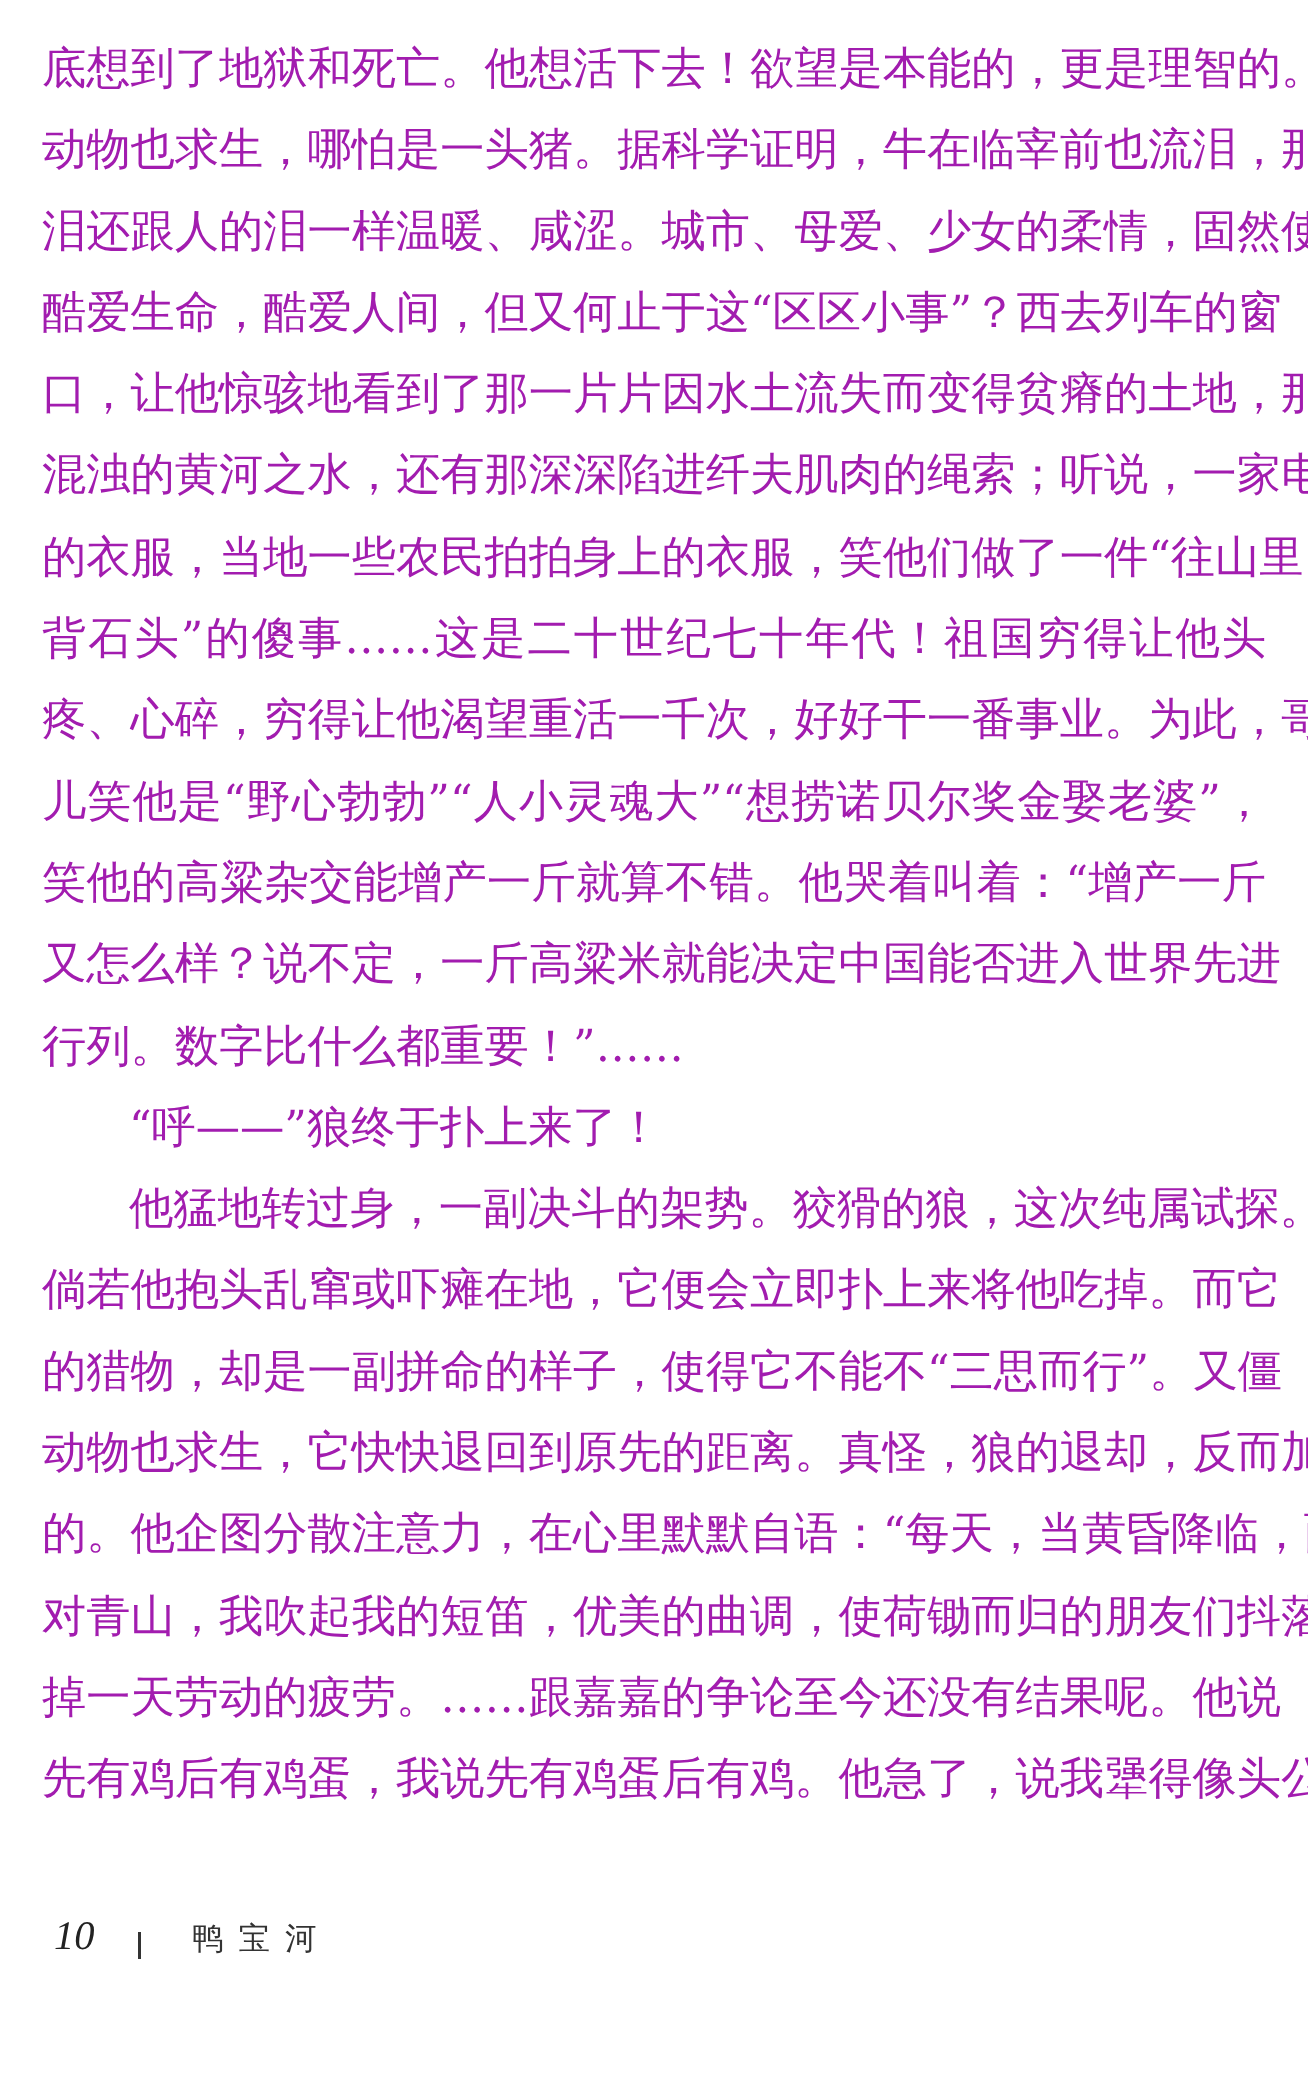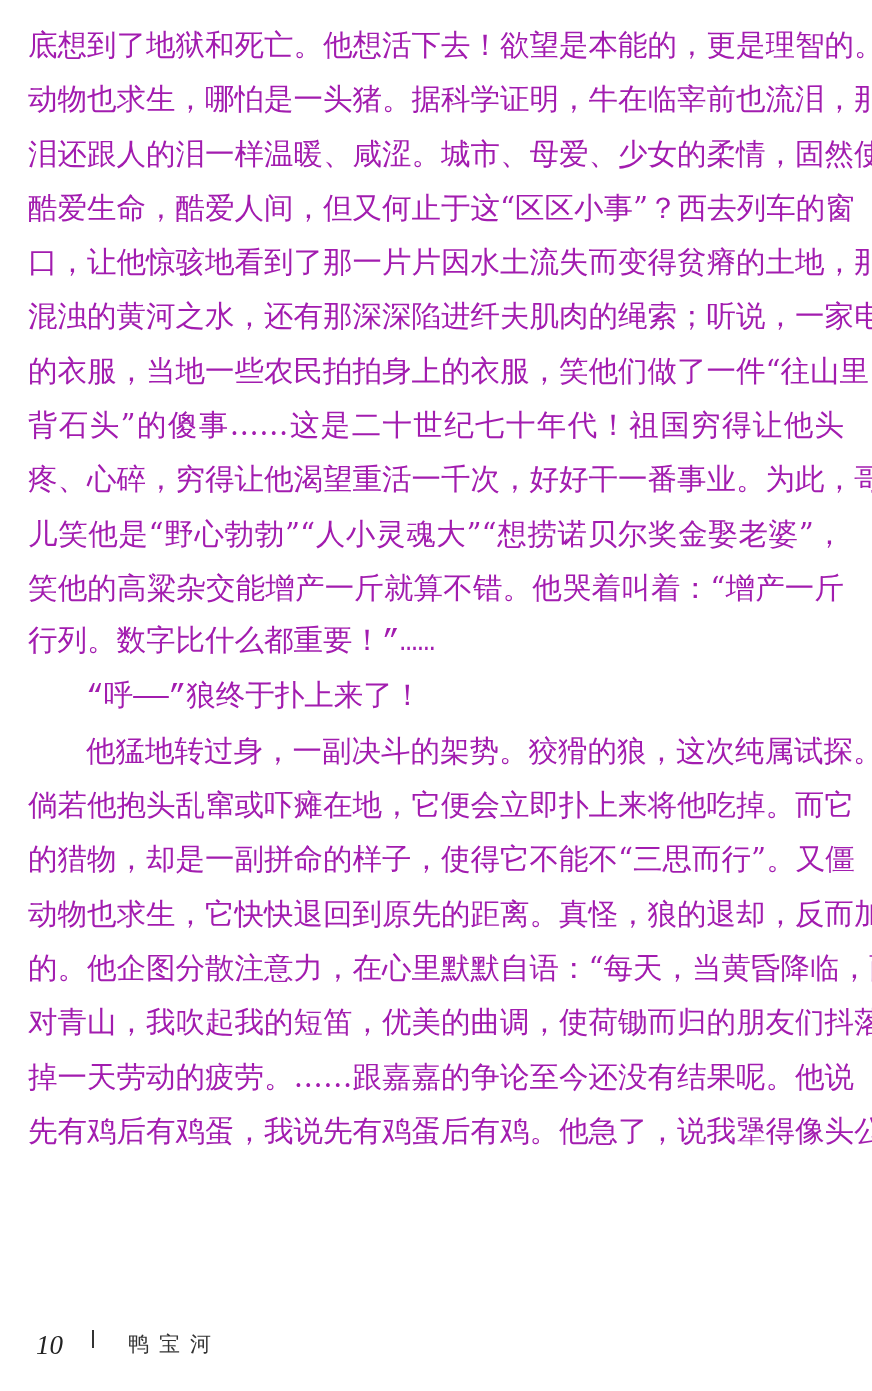--- a/index.html
+++ b/index.html
@@ -9,25 +9,25 @@
       position: absolute; left: 28px; top: 18px; width: 816px;
       font-family: "DejaVu Serif", "Liberation Serif", serif;
       color: #a21caf;
     }
     .line {
       display: block; height: 54.3px; line-height: 54.3px;
       font-size: 29.5px; white-space: nowrap;
       text-align: justify; text-align-last: justify;
       letter-spacing: 0px;
     }
-    .line.short { text-align-last: left; font-family: Liberation Mono, monospace; }
+    .line.short { text-align-last: left; }
     .line.indent { padding-left: 58px; }
     .footer {
-      position: absolute; left: 36px; top: 1330px; height: 40px;
-      display: flex; align-items: flex-start;
+      position: absolute; left: 36px; top: 1266px; height: 40px;
+      display: flex; align-items: flex-end;
       font-family: "Liberation Serif", serif; color: #222;
     }
     .page-num { font-style: italic; font-size: 27px; width: 56px; }
     .footer-sep { width: 2px; height: 18px; background: #333; margin: 0 18px 0 0; }
     .book-title { font-family: "DejaVu Sans", sans-serif; font-size: 21px; letter-spacing: 10px; color: #333; margin-left: 16px; }
   </style>
 </head>
 <body>
 
 <div class="page">
@@ -36,20 +36,21 @@
       <span class="line">动物也求生，哪怕是一头猪。据科学证明，牛在临宰前也流泪，那</span>
       <span class="line">泪还跟人的泪一样温暖、咸涩。城市、母爱、少女的柔情，固然使他</span>
       <span class="line">酷爱生命，酷爱人间，但又何止于这“区区小事”？西去列车的窗</span>
       <span class="line">口，让他惊骇地看到了那一片片因水土流失而变得贫瘠的土地，那</span>
       <span class="line">混浊的黄河之水，还有那深深陷进纤夫肌肉的绳索；听说，一家电</span>
       <span class="line">的衣服，当地一些农民拍拍身上的衣服，笑他们做了一件“往山里</span>
       <span class="line">背石头”的傻事……这是二十世纪七十年代！祖国穷得让他头</span>
       <span class="line">疼、心碎，穷得让他渴望重活一千次，好好干一番事业。为此，哥们</span>
       <span class="line">儿笑他是“野心勃勃”“人小灵魂大”“想捞诺贝尔奖金娶老婆”，</span>
       <span class="line">笑他的高粱杂交能增产一斤就算不错。他哭着叫着：“增产一斤</span>
+      <span class="line">又怎么样？说不定，一斤高粱米就能决定中国能否进入世界先进</span>
       <span class="line short">行列。数字比什么都重要！”……</span>
       <span class="line indent short">“呼——”狼终于扑上来了！</span>
       <span class="line indent">他猛地转过身，一副决斗的架势。狡猾的狼，这次纯属试探。</span>
       <span class="line">倘若他抱头乱窜或吓瘫在地，它便会立即扑上来将他吃掉。而它</span>
       <span class="line">的猎物，却是一副拼命的样子，使得它不能不“三思而行”。又僵</span>
       <span class="line">动物也求生，它快快退回到原先的距离。真怪，狼的退却，反而加</span>
       <span class="line">的。他企图分散注意力，在心里默默自语：“每天，当黄昏降临，面</span>
       <span class="line">对青山，我吹起我的短笛，优美的曲调，使荷锄而归的朋友们抖落</span>
       <span class="line">掉一天劳动的疲劳。……跟嘉嘉的争论至今还没有结果呢。他说</span>
       <span class="line">先有鸡后有鸡蛋，我说先有鸡蛋后有鸡。他急了，说我犟得像头公</span>

